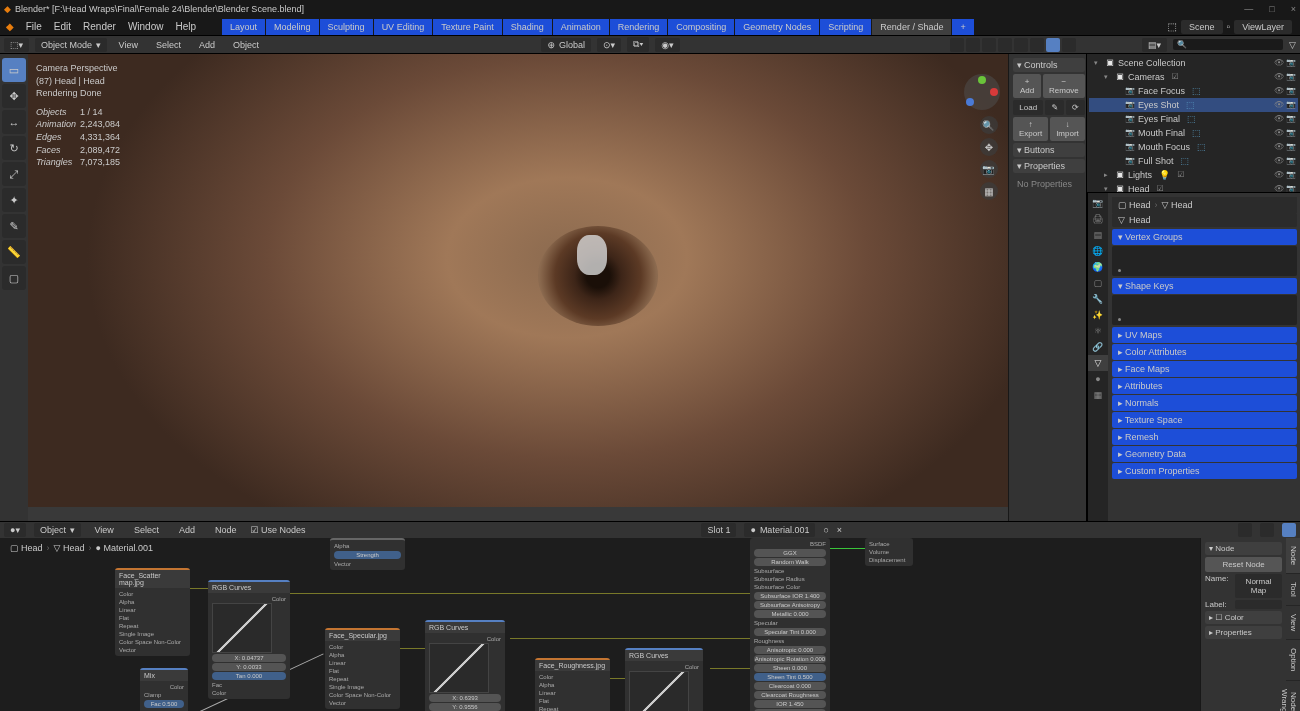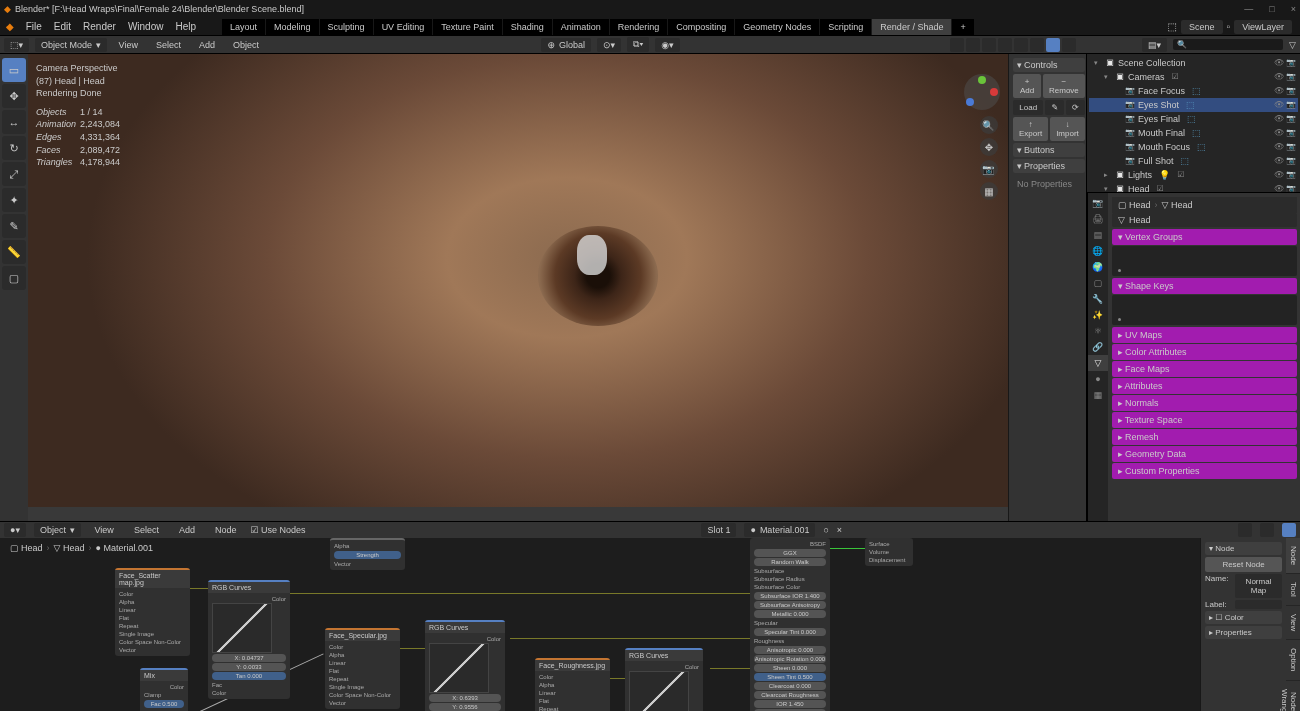--- a/index.html
+++ b/index.html
@@ -6,21 +6,21 @@
 body { background: #1a1a1a; color: #cacaca; font-size: 10px; width: 1300px; height: 711px; overflow: hidden; }
 
 .title-bar { background: #181818; height: 18px; display: flex; align-items: center; padding: 0 4px; font-size: 9px; }
 .title-bar .logo { color: #e87d0d; margin-right: 4px; }
 .window-controls { margin-left: auto; display: flex; gap: 16px; color: #888; }
 
 .menu-bar { background: #181818; height: 18px; display: flex; align-items: center; font-size: 10px; border-bottom: 1px solid #000; }
 .menu-bar .logo { color: #e87d0d; margin: 0 6px; }
 .menu-item { padding: 0 6px; cursor: pointer; }
 .workspace-tabs { display: flex; margin-left: 20px; }
-.workspace-tab { padding: 3px 8px; background: #000000; border-right: 1px solid #181818; font-size: 9px; }
+.workspace-tab { padding: 3px 8px; background: #1d4ed8; border-right: 1px solid #181818; font-size: 9px; }
 .workspace-tab.active { background: #3f3f3f; }
 .scene-info { margin-left: auto; display: flex; align-items: center; gap: 4px; padding-right: 8px; }
 .scene-field { background: #2b2b2b; padding: 2px 8px; border-radius: 2px; font-size: 9px; }
 
 .tool-bar { background: #333; height: 18px; display: flex; align-items: center; padding: 0 4px; font-size: 9px; gap: 6px; border-bottom: 1px solid #000; }
 .dropdown { background: #2b2b2b; padding: 2px 6px; border-radius: 2px; display: flex; align-items: center; gap: 4px; }
 .tool-icons { margin-left: auto; display: flex; gap: 2px; }
 .tool-icon { width: 14px; height: 14px; background: #2b2b2b; border-radius: 2px; }
 .tool-icon.colored { background: #5680c2; }
 
@@ -70,21 +70,21 @@
 .camera-icon { color: #77a355; }
 .light-icon { color: #d8a848; }
 .modifier-icon { color: #5a9dc4; }
 
 .properties { width: 214px; background: #333; border-left: 1px solid #000; border-top: 1px solid #000; height: 329px; display: flex; }
 .prop-tabs { width: 20px; background: #252525; display: flex; flex-direction: column; padding: 2px 0; }
 .prop-tab { height: 16px; display: flex; align-items: center; justify-content: center; font-size: 9px; color: #888; }
 .prop-tab.active { background: #3f3f3f; color: #e8e8e8; }
 .prop-content { flex: 1; padding: 4px; font-size: 9px; overflow: auto; }
 .prop-header { background: #2b2b2b; padding: 2px 6px; border-radius: 2px; margin-bottom: 2px; display: flex; align-items: center; gap: 4px; }
-.prop-section { background: #a21caf; padding: 3px 6px; margin-bottom: 1px; border-radius: 2px; }
+.prop-section { background: #1d4ed8; padding: 3px 6px; margin-bottom: 1px; border-radius: 2px; }
 .prop-area { background: #232323; height: 30px; border-radius: 2px; margin-bottom: 2px; position: relative; }
 .prop-dot { position: absolute; width: 3px; height: 3px; background: #888; border-radius: 50%; }
 
 .node-editor { height: 195px; background: #1d1d1d; border-top: 1px solid #000; display: flex; position: relative; }
 .node-header { position: absolute; top: 0; left: 0; right: 0; height: 16px; background: #333; display: flex; align-items: center; padding: 0 4px; font-size: 9px; gap: 8px; z-index: 10; }
 .node-canvas { flex: 1; position: relative; margin-top: 16px; overflow: hidden; background: #1d1d1d; }
 .node { position: absolute; background: #303030; border-radius: 3px; font-size: 7px; border-top: 2px solid #666; }
 .node.orange { border-top-color: #c47532; }
 .node.blue { border-top-color: #5680c2; }
 .node-title { padding: 2px 4px; background: #3a3a3a; font-size: 7px; }
@@ -209,21 +209,21 @@
         <div class="stats-row">
             <span class="stats-label">Edges</span>
             <span>4,331,364</span>
           </div>
         <div class="stats-row">
             <span class="stats-label">Faces</span>
             <span>2,089,472</span>
           </div>
         <div class="stats-row">
             <span class="stats-label">Triangles</span>
-            <span>4,178,944</span>
+            <span>7,073,185</span>
           </div>
       </div>
       <div class="nav-gizmo">
         <div class="gizmo-circle">
           <div class="axis-x"></div>
           <div class="axis-y"></div>
           <div class="axis-z"></div>
         </div>
       </div>
       <div class="nav-btns">

